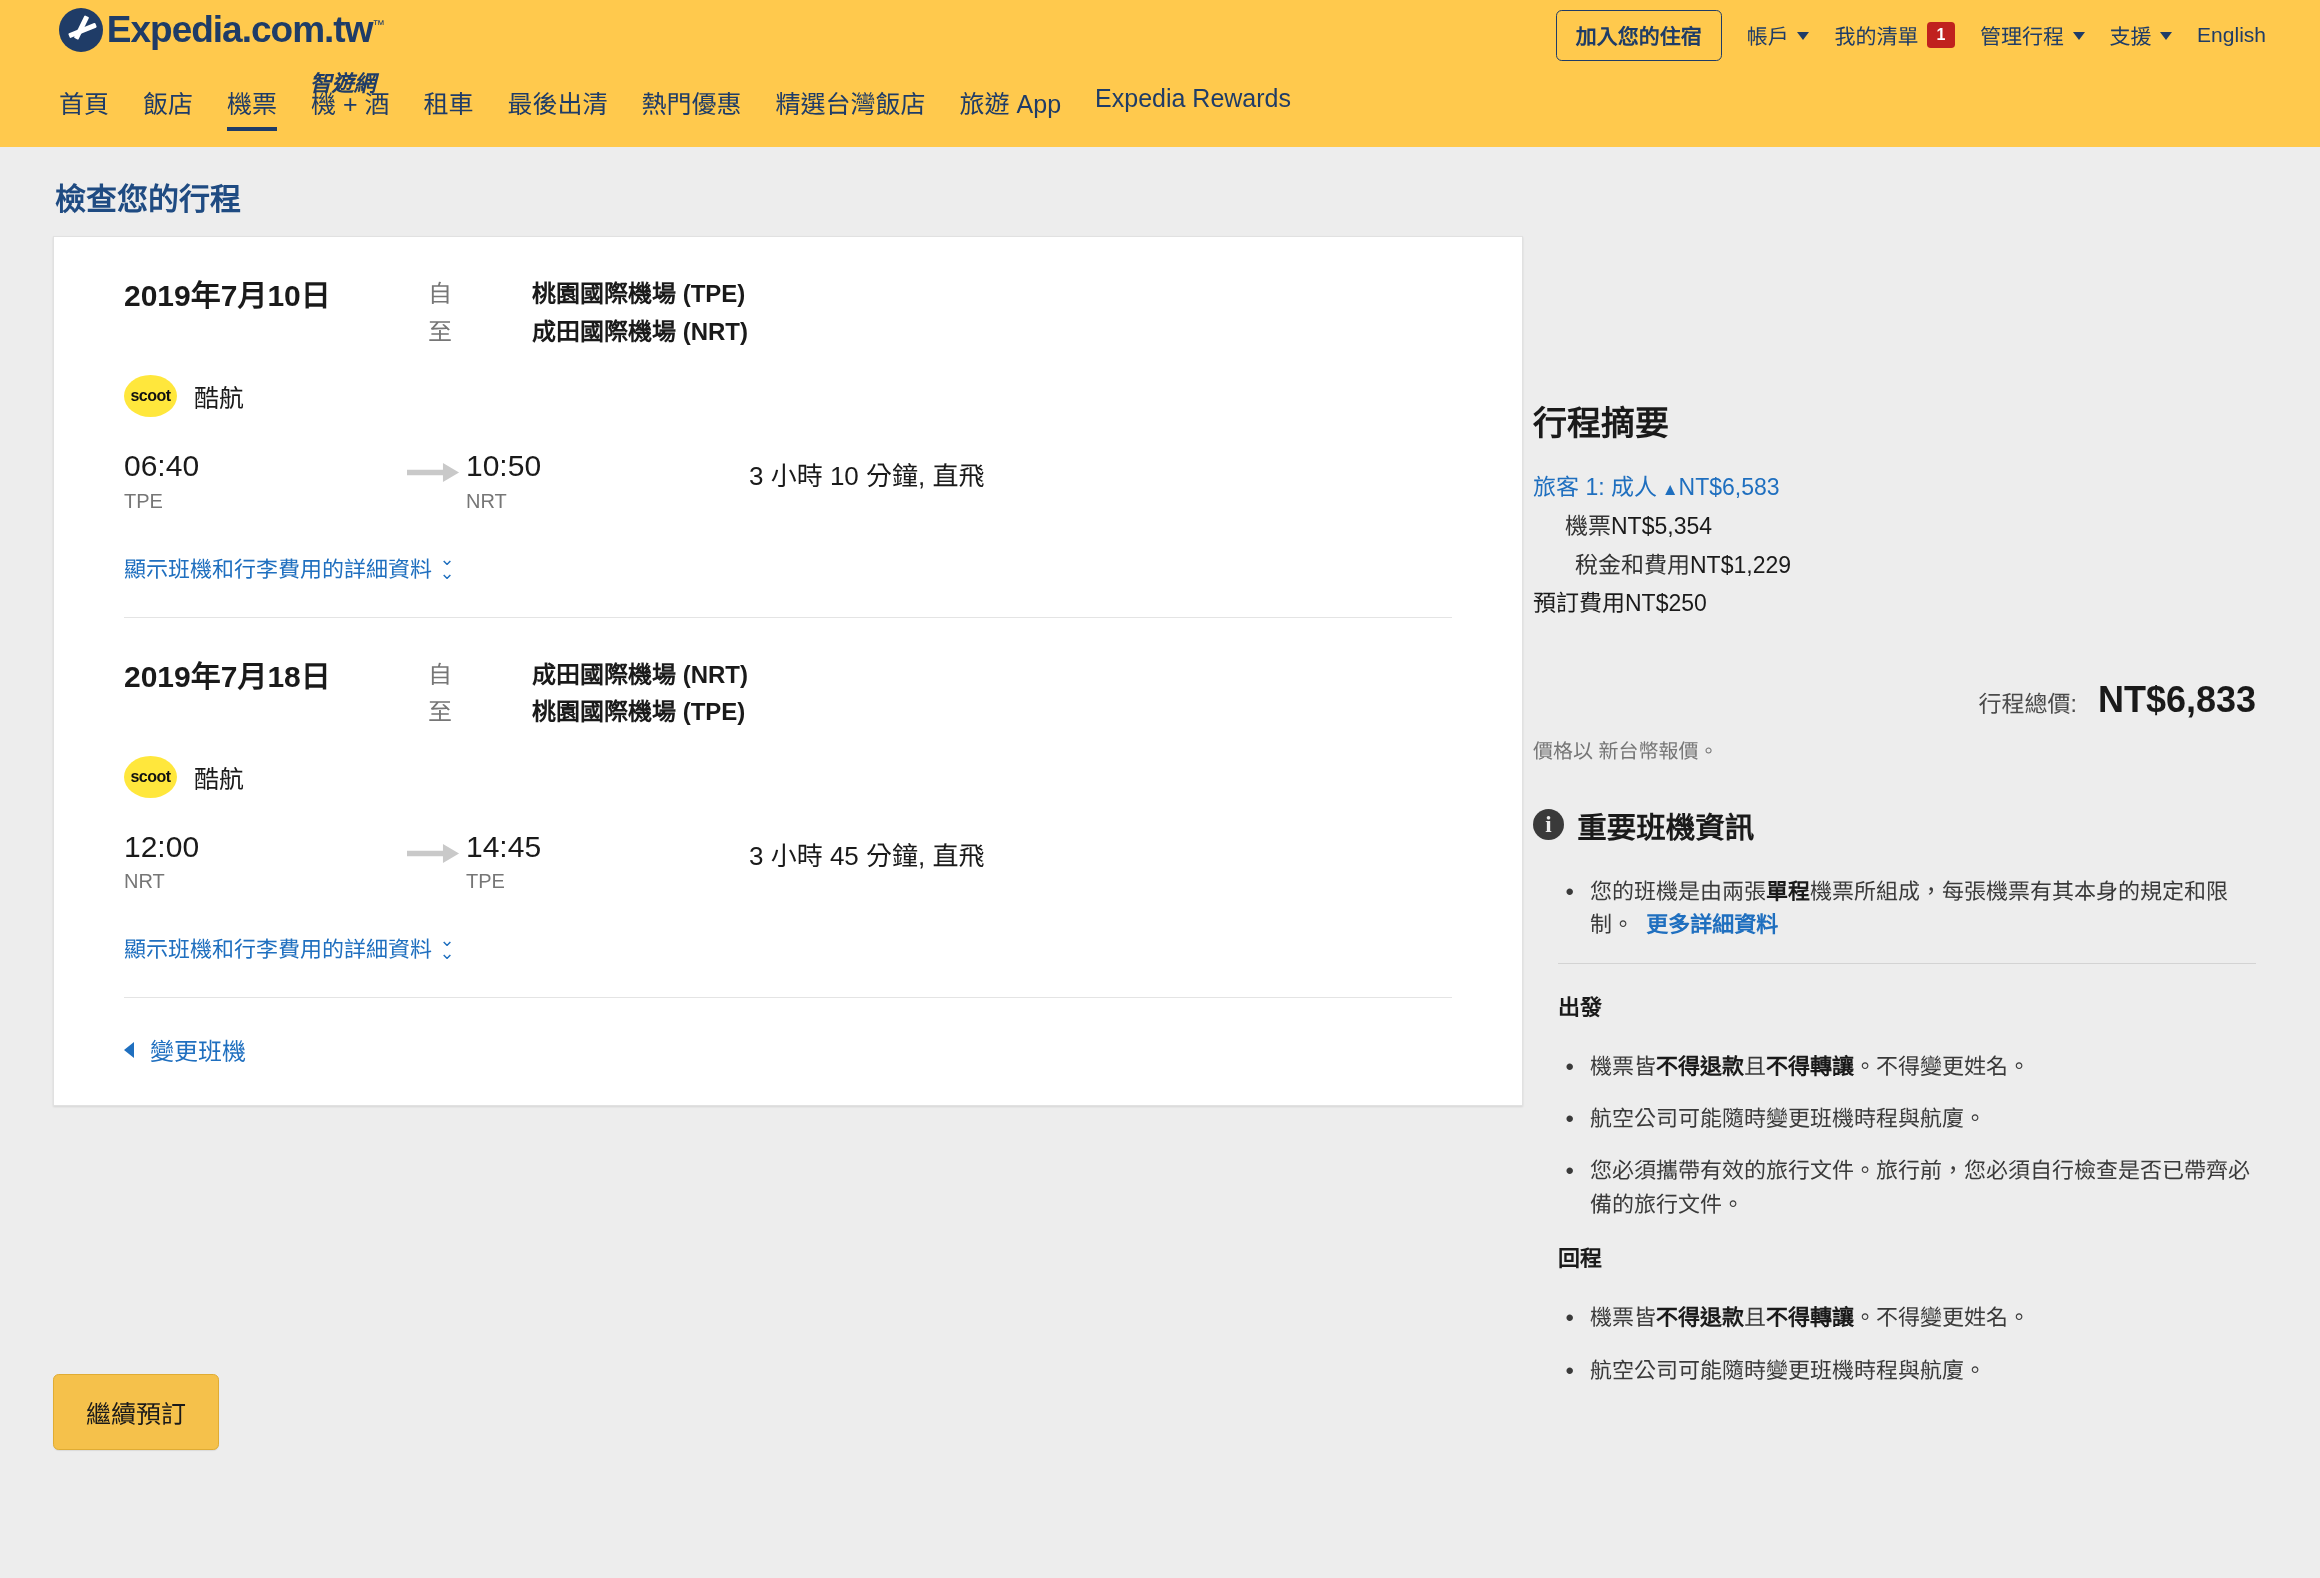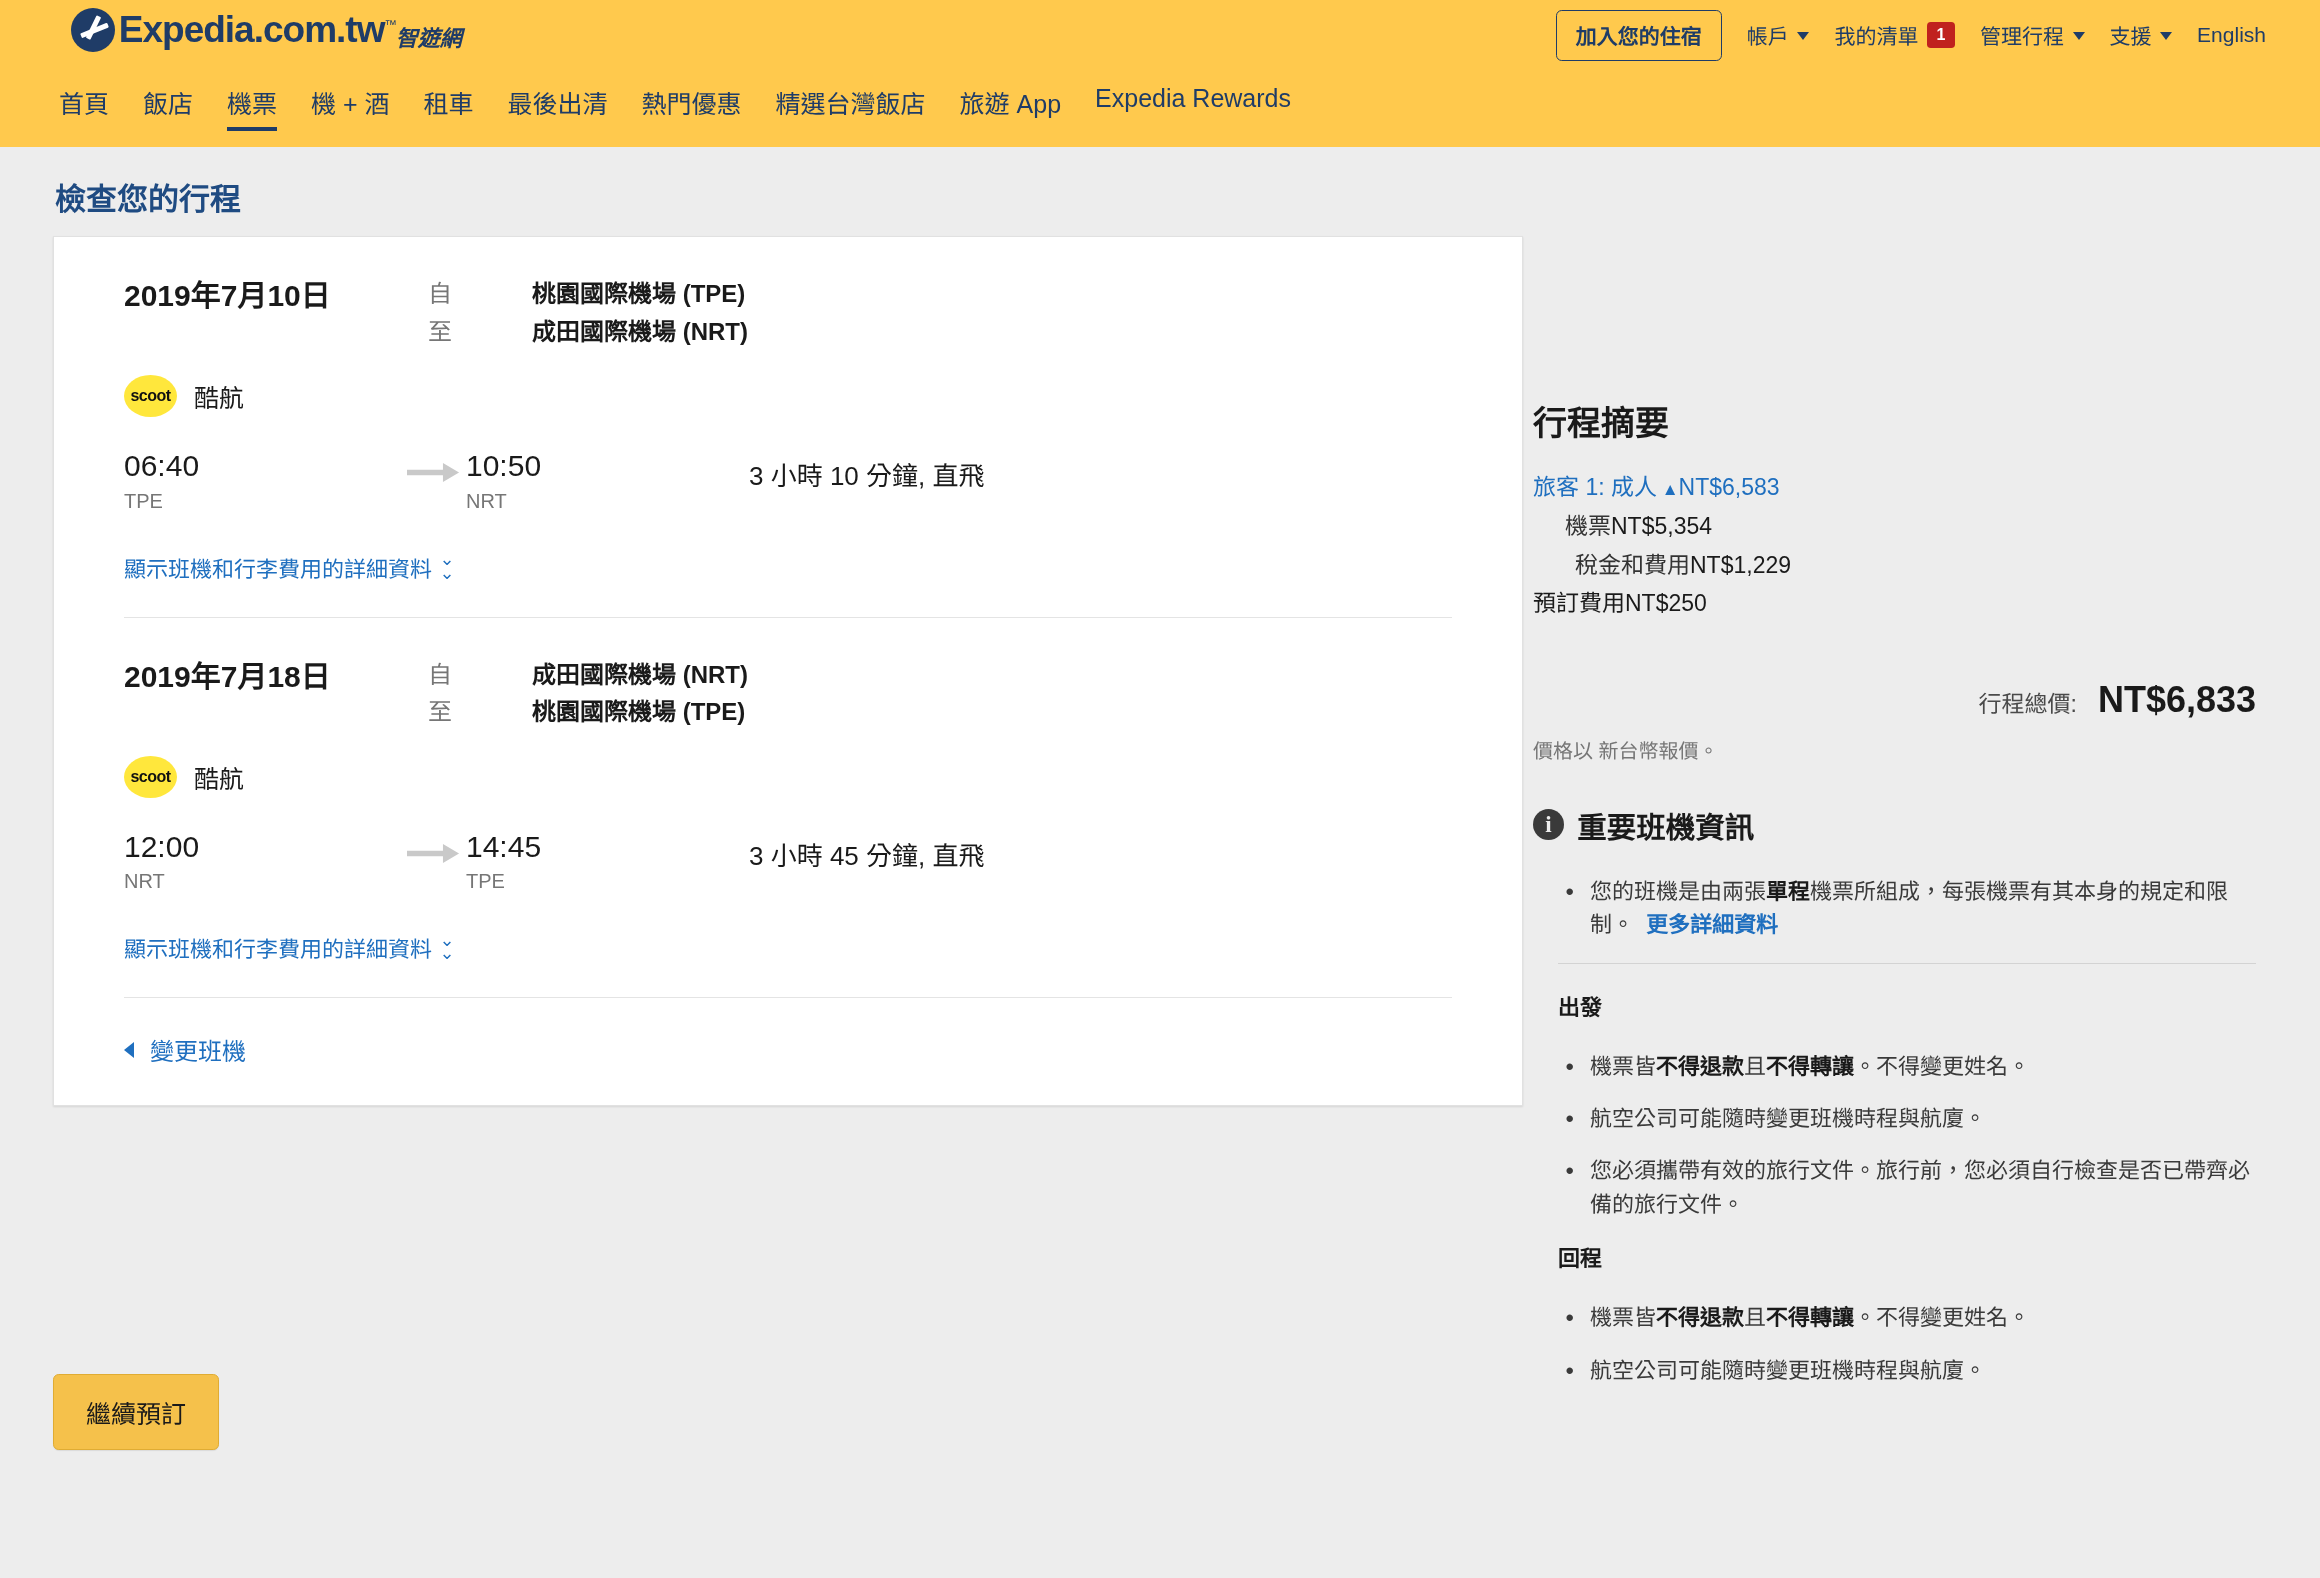--- a/index.html
+++ b/index.html
@@ -12,22 +12,22 @@
 
   
   .header {
     background: #FFC94D;
     height: 147px;
     position: relative;
     width: 100%;
   }
   .logo-block {
     position: absolute;
-    left: 71px; top: 7.6px;
-    display: flex; align-items: flex-end;
+    left: 59px; top: 7.6px;
+    display: flex; flex-direction: column; align-items: flex-end; gap: 12px;
   }
   .logo-row { display: flex; align-items: center; }
   .logo-mark {
     width: 44px; height: 44px; border-radius: 50%;
     background: #1F3C67; position: relative; margin-right: 3.8px;
     flex: 0 0 auto;
   }
   .logo-mark::before {
     content: ""; position: absolute;
     left: 8.6px; top: 20px; width: 28.5px; height: 4.8px;
@@ -38,21 +38,21 @@
     left: 20px; top: 7.6px; width: 4.8px; height: 25px;
     background: #ffffff; transform: rotate(26deg); border-radius: 1px;
   }
   .logo-word {
     font-size: 37px; font-weight: bold; color: #1F3C67;
     letter-spacing: -1px; line-height: 1;
   }
   .logo-tm { font-size: 12.4px; vertical-align: super; font-weight: normal; }
   .logo-sub {
     font-size: 22px; font-weight: bold; color: #1F3C67;
-    font-style: italic; margin-top: 1.9px; margin-right: 22px;
+    font-style: italic; margin-top: 1.9px; margin-right: 8px;
   }
 
   .topnav {
     position: absolute; right: 55px; top: 9.5px;
     display: flex; align-items: center; gap: 25px;
   }
   .btn-outline {
     border: 1.9px solid #1F3C67; border-radius: 5.7px;
     padding: 9.5px 19px; font-size: 21px; font-weight: bold;
     color: #1F3C67; background: transparent; cursor: pointer;

